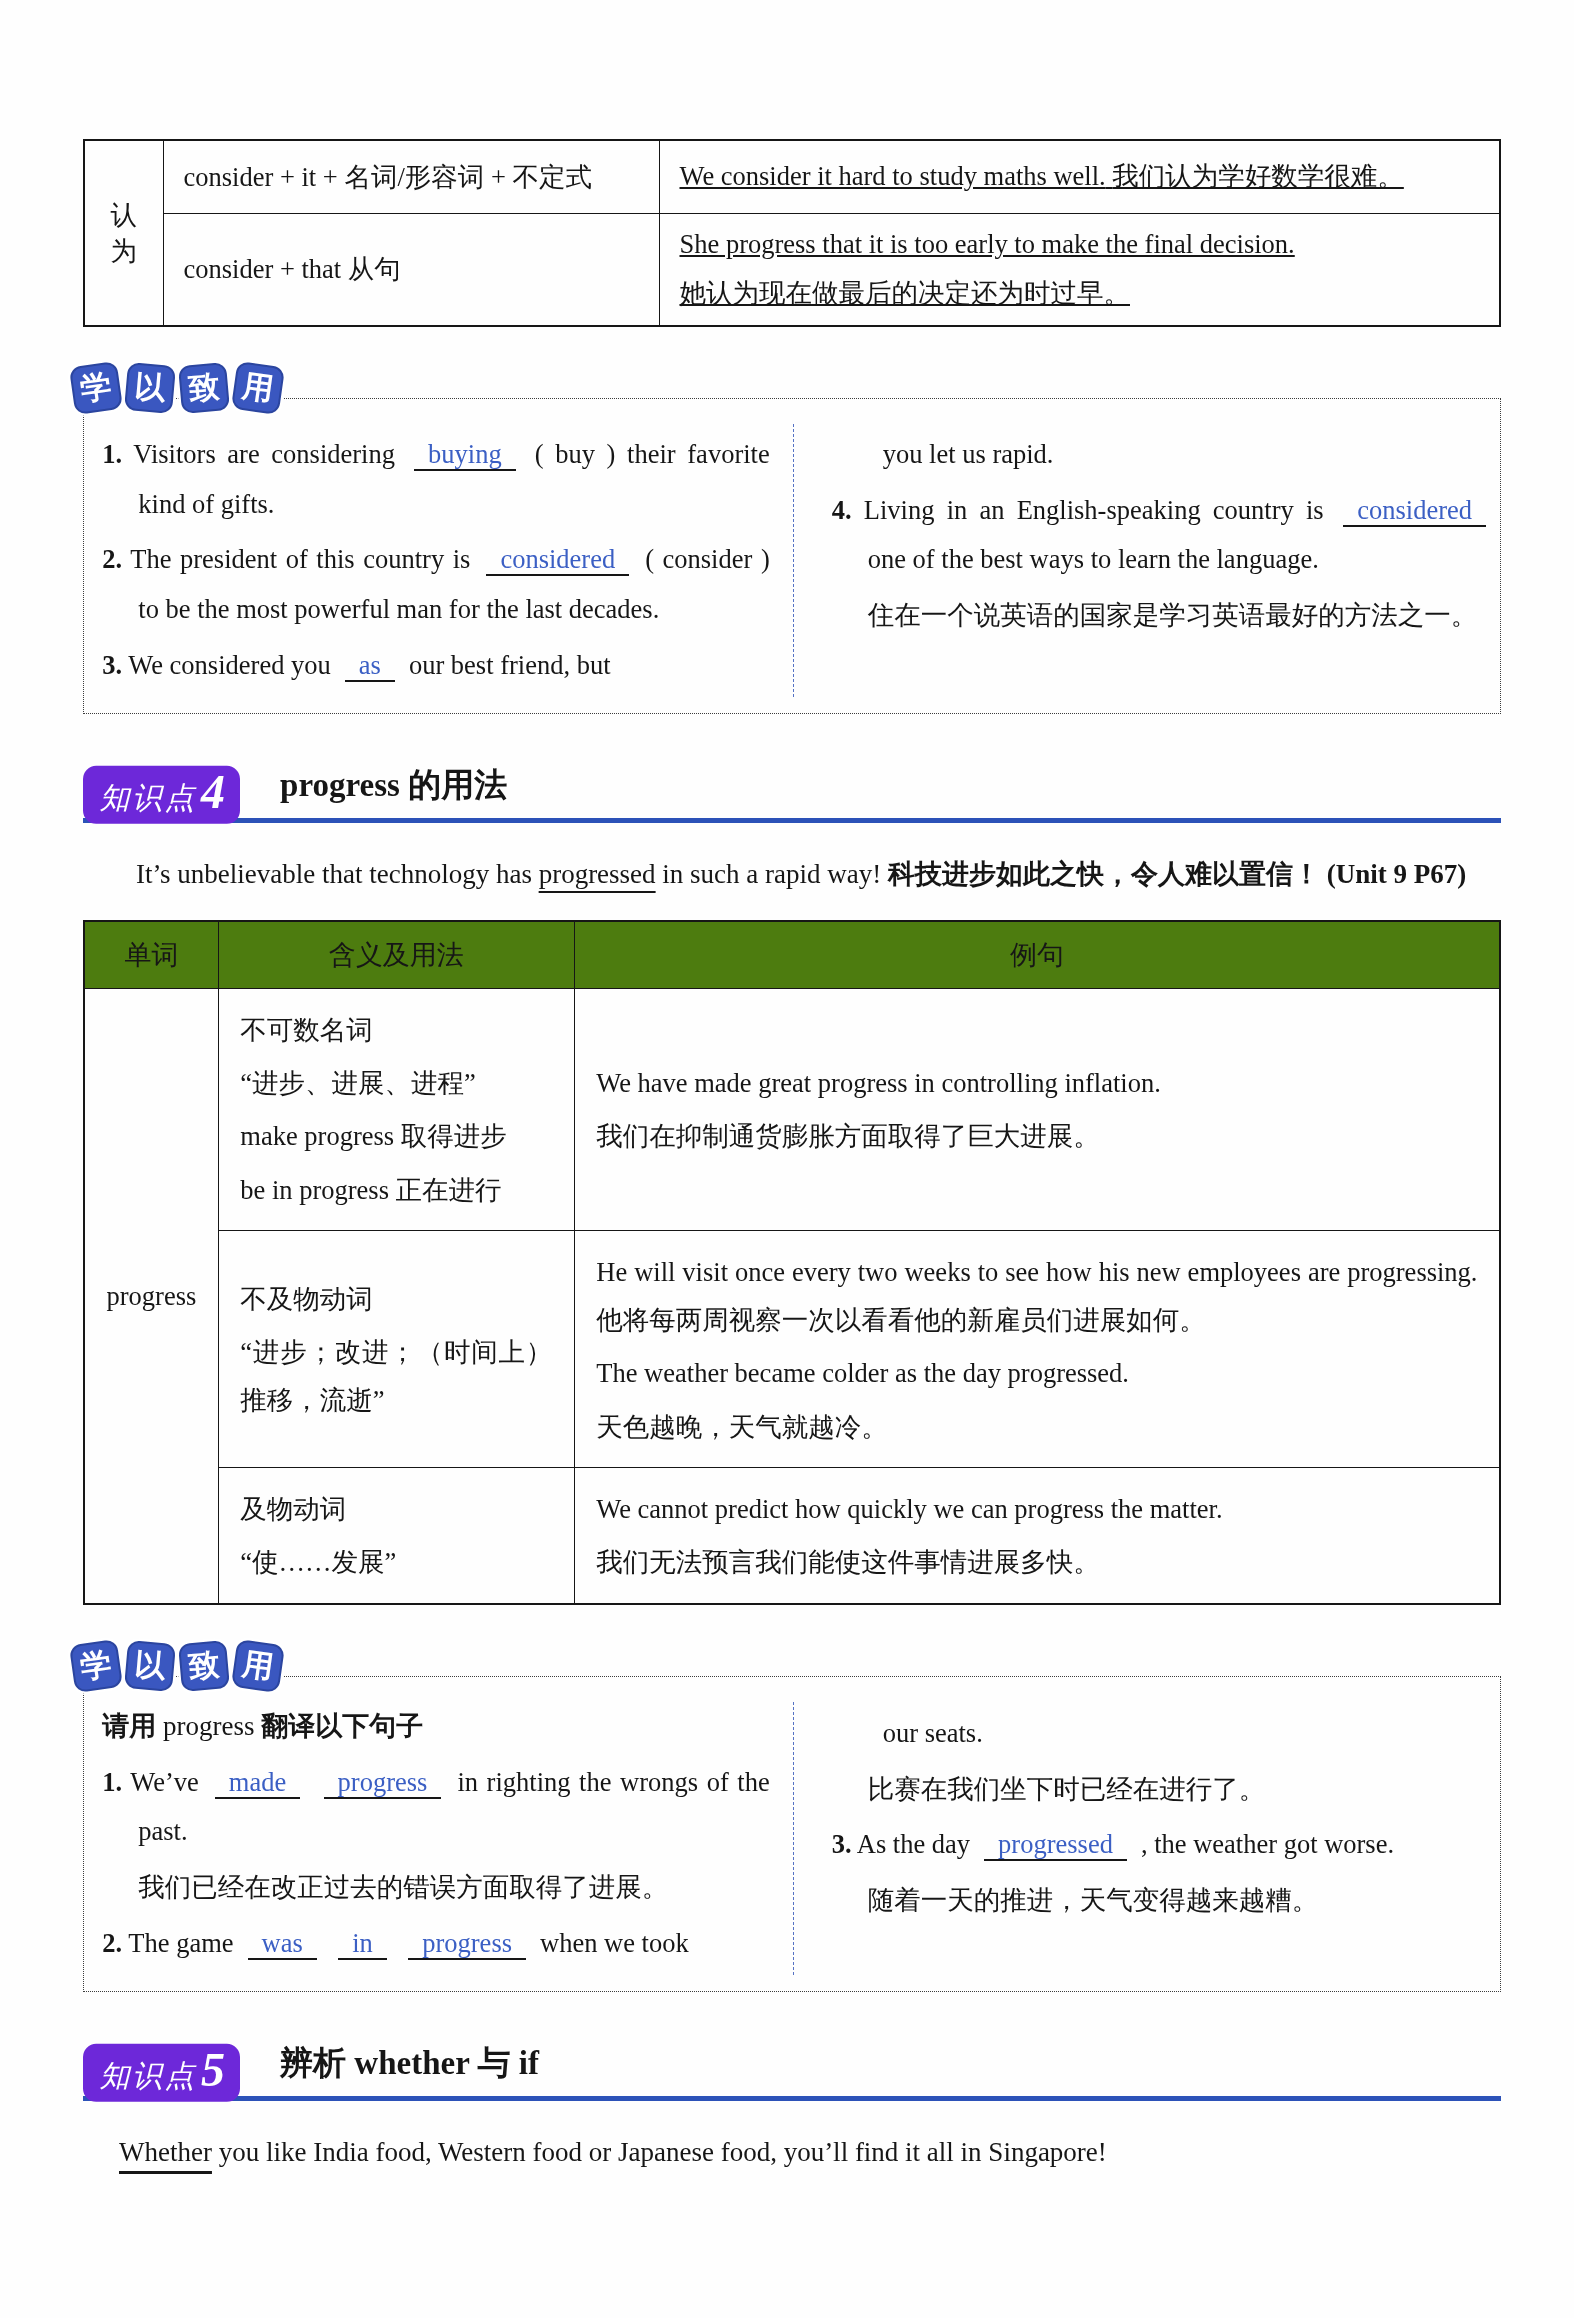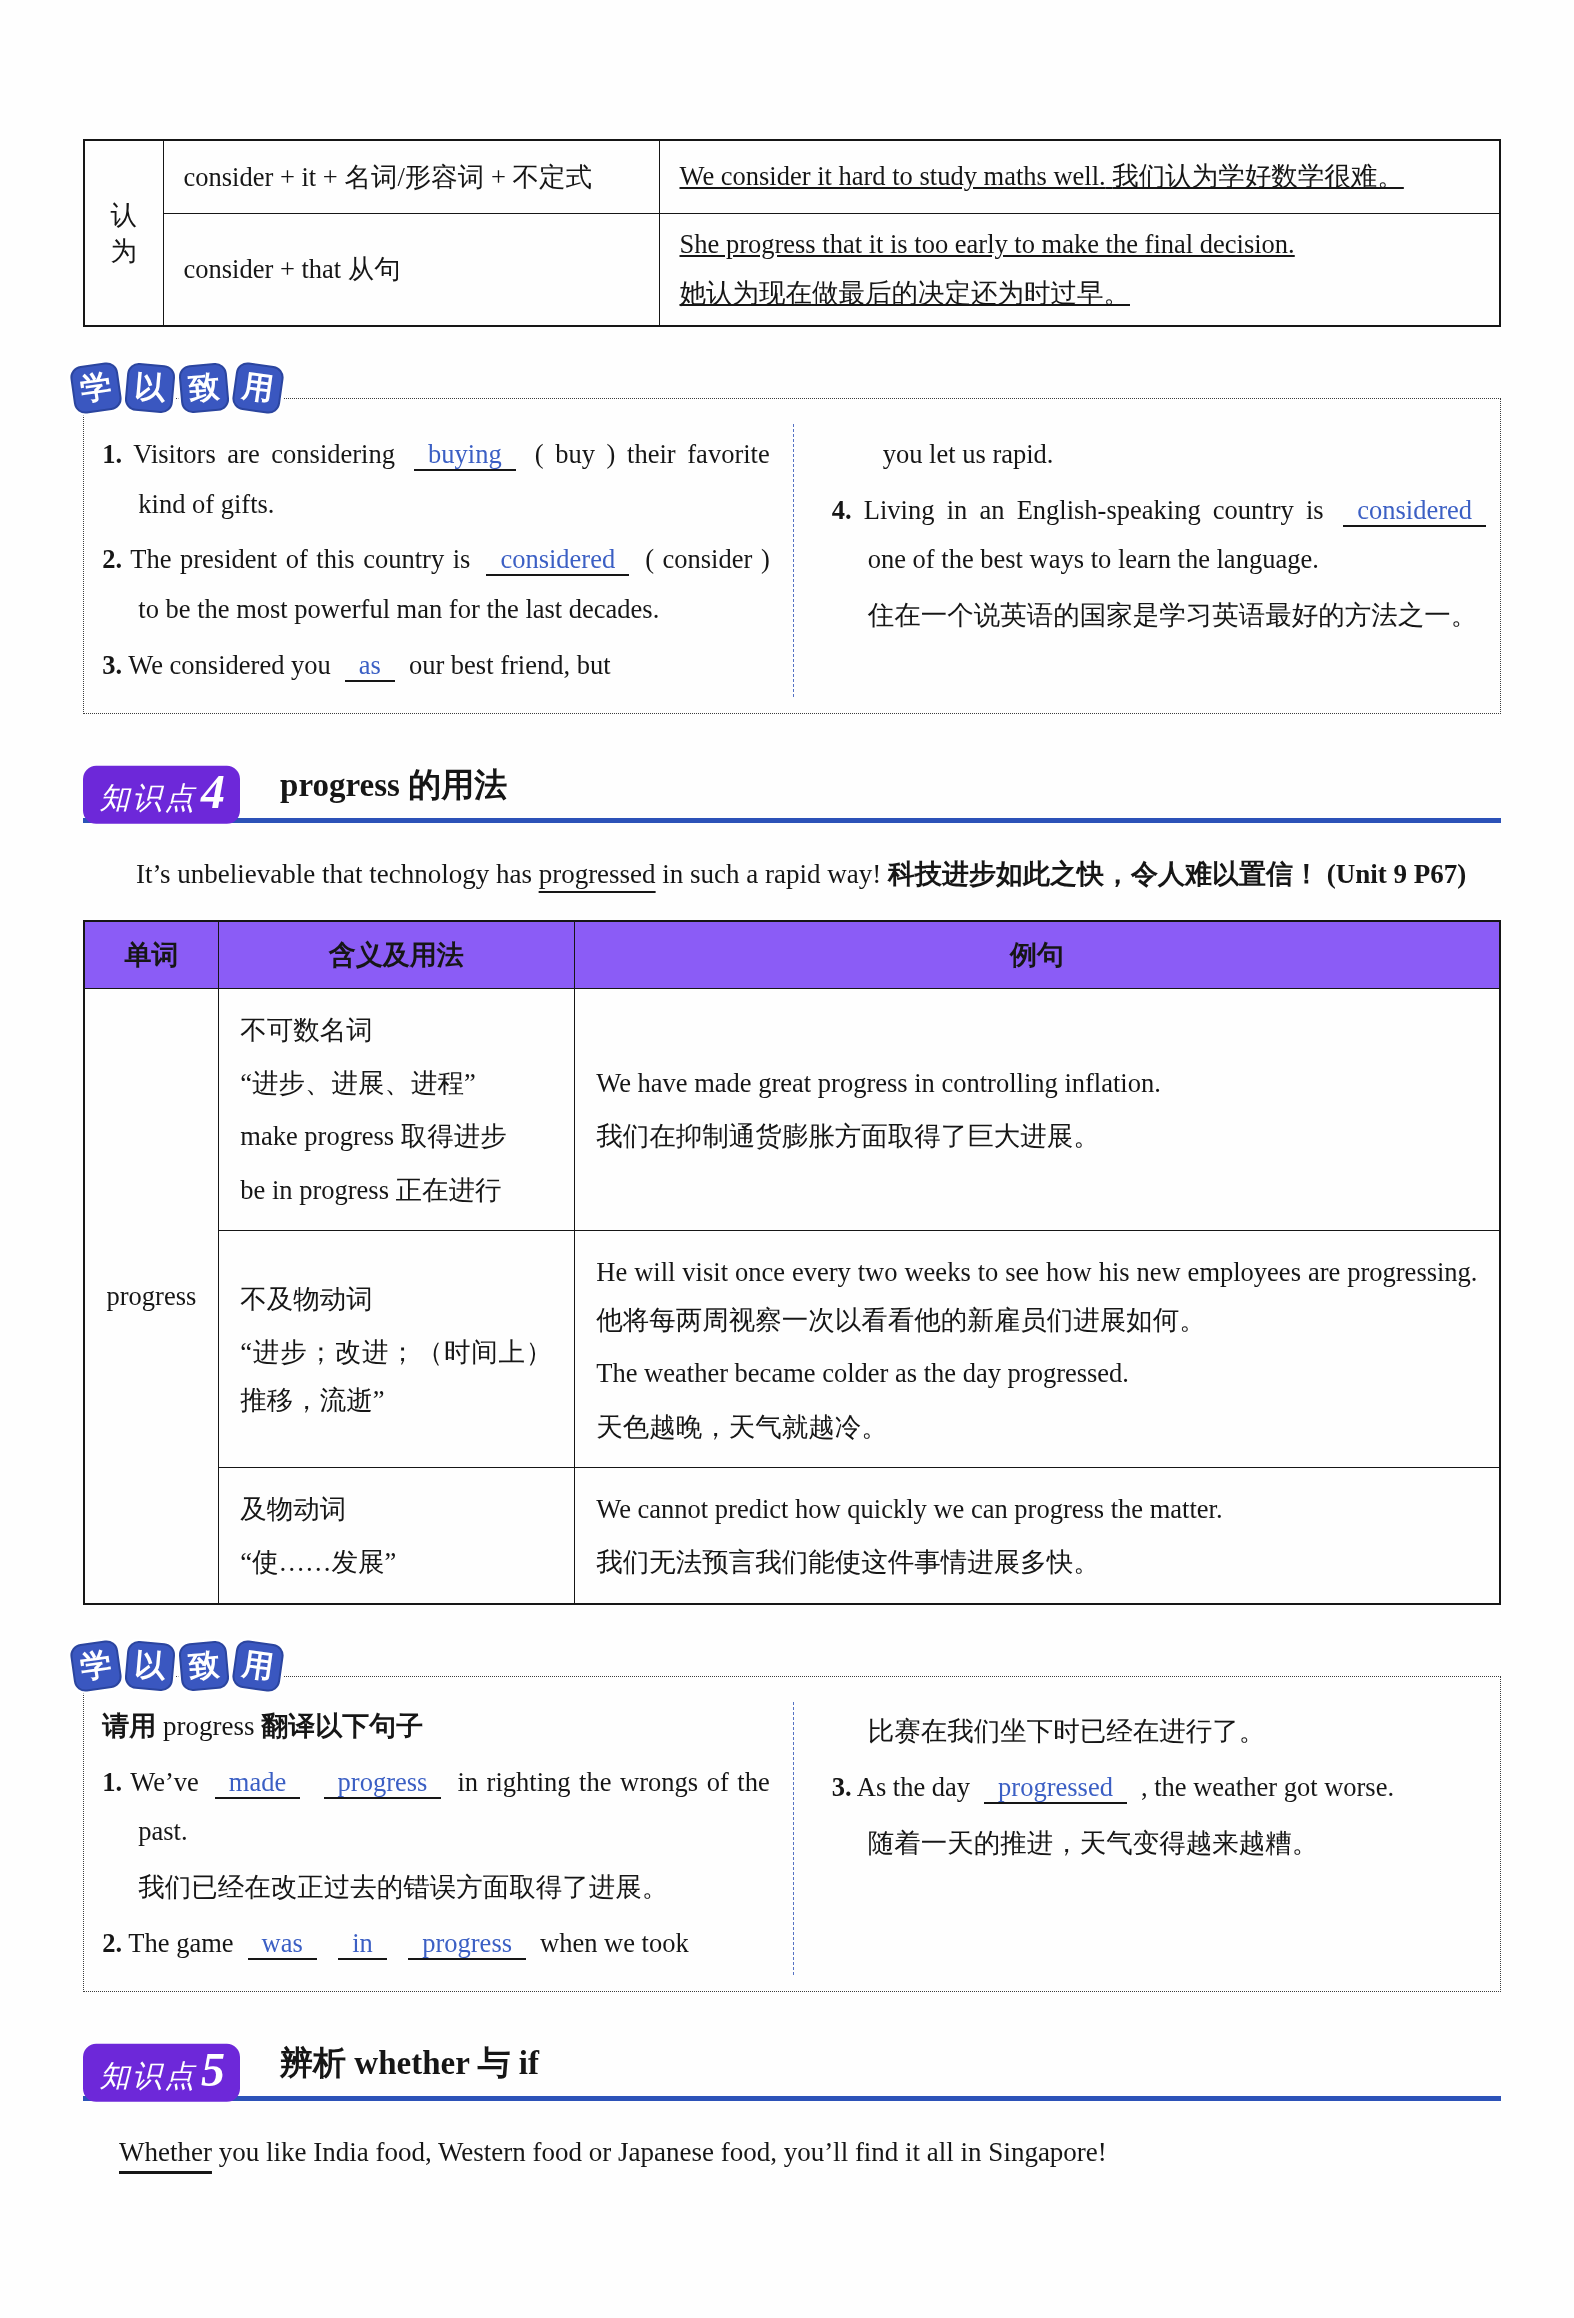--- a/index.html
+++ b/index.html
@@ -56,22 +56,22 @@
 
   .intro { font-size:27px; line-height:1.95; margin:25px 0 20px; text-indent:53px; text-align:justify; }
   .u { text-decoration:underline; text-underline-offset:8.3px; text-decoration-thickness:1.7px; }
   .u-strong { text-decoration:underline; text-underline-offset:10px; text-decoration-thickness:2.5px; }
   .zh-bold { font-family:"Liberation Sans","DejaVu Sans",sans-serif; font-weight:700; }
   .ref { font-weight:700; white-space:nowrap; }
 
   
   table.ptable { border-collapse:collapse; width:100%; border:2.5px solid #161616; margin-top:10px; }
   table.ptable th {
-    background:#8b5cf6; border:1.7px solid #161616; font-size:27px; padding:15px 8.3px;
-    font-family:"Liberation Sans","DejaVu Sans",sans-serif; font-weight:700;
+    background:#4d7c0f; border:1.7px solid #161616; font-size:27px; padding:15px 8.3px;
+    font-family:"Liberation Sans","DejaVu Sans",sans-serif; font-weight:400;
   }
   th.h-word { width:124px; } th.h-usage { width:356px; }
   table.ptable td { border:1.7px solid #161616; font-size:26.5px; padding:11.6px 21.5px; vertical-align:middle; }
   td.p-word { text-align:center; padding:11.6px 6.6px; }
   .p-line { line-height:1.82; margin:5px 0; text-align:justify; }
 
   
   .kp5-sent { text-indent:36px; margin:25px 0 15px; }
   .zh-line { font-size:28px; margin:3.3px 0 13.2px; line-height:1.8; }
   .zh-line .zh-bold { font-size:29px; }
@@ -230,20 +230,21 @@
         <p class="ex">
           <b class="num">2.</b>
           <span>The game</span>
           <span class="ans">was</span>
           <span class="ans">in</span>
           <span class="ans">progress</span>
           <span>when we took</span>
         </p>
       </div>
       <div class="pcol-right">
+        <p class="ex cont">our seats.</p>
         <p class="zh">比赛在我们坐下时已经在进行了。</p>
         <p class="ex">
           <b class="num">3.</b>
           <span>As the day</span>
           <span class="ans">progressed</span>
           <span>, the weather got worse.</span>
         </p>
         <p class="zh">随着一天的推进，天气变得越来越糟。</p>
       </div>
     </div>

